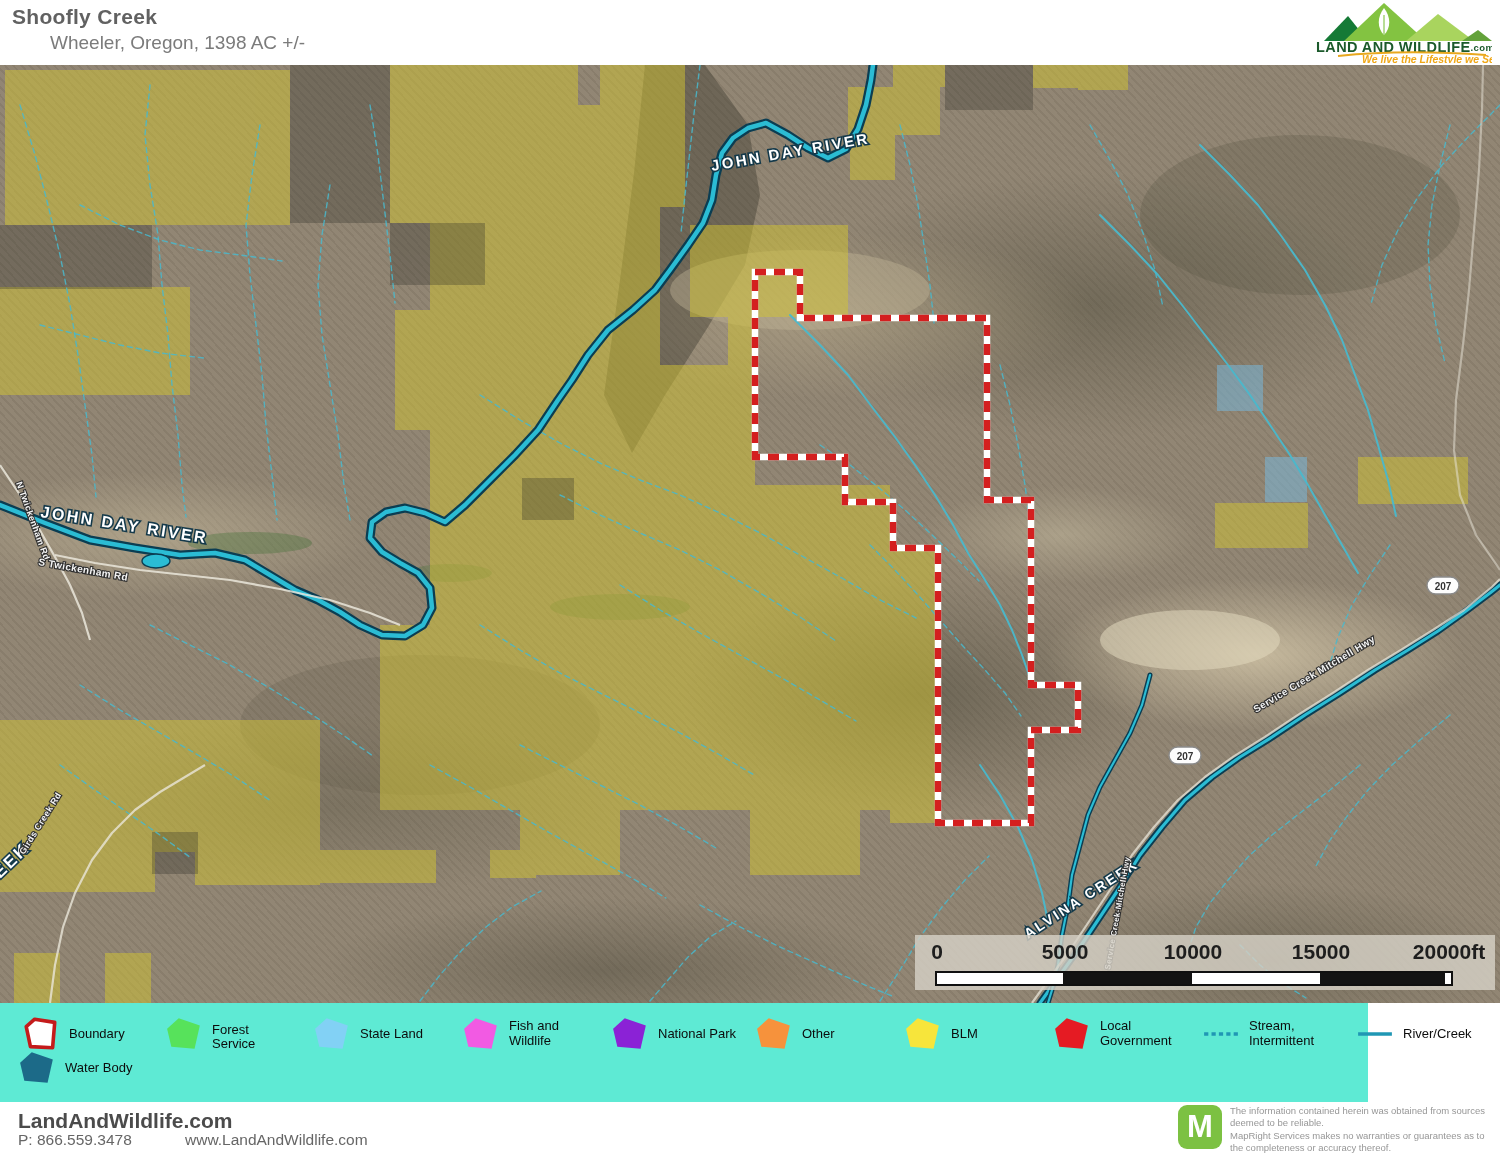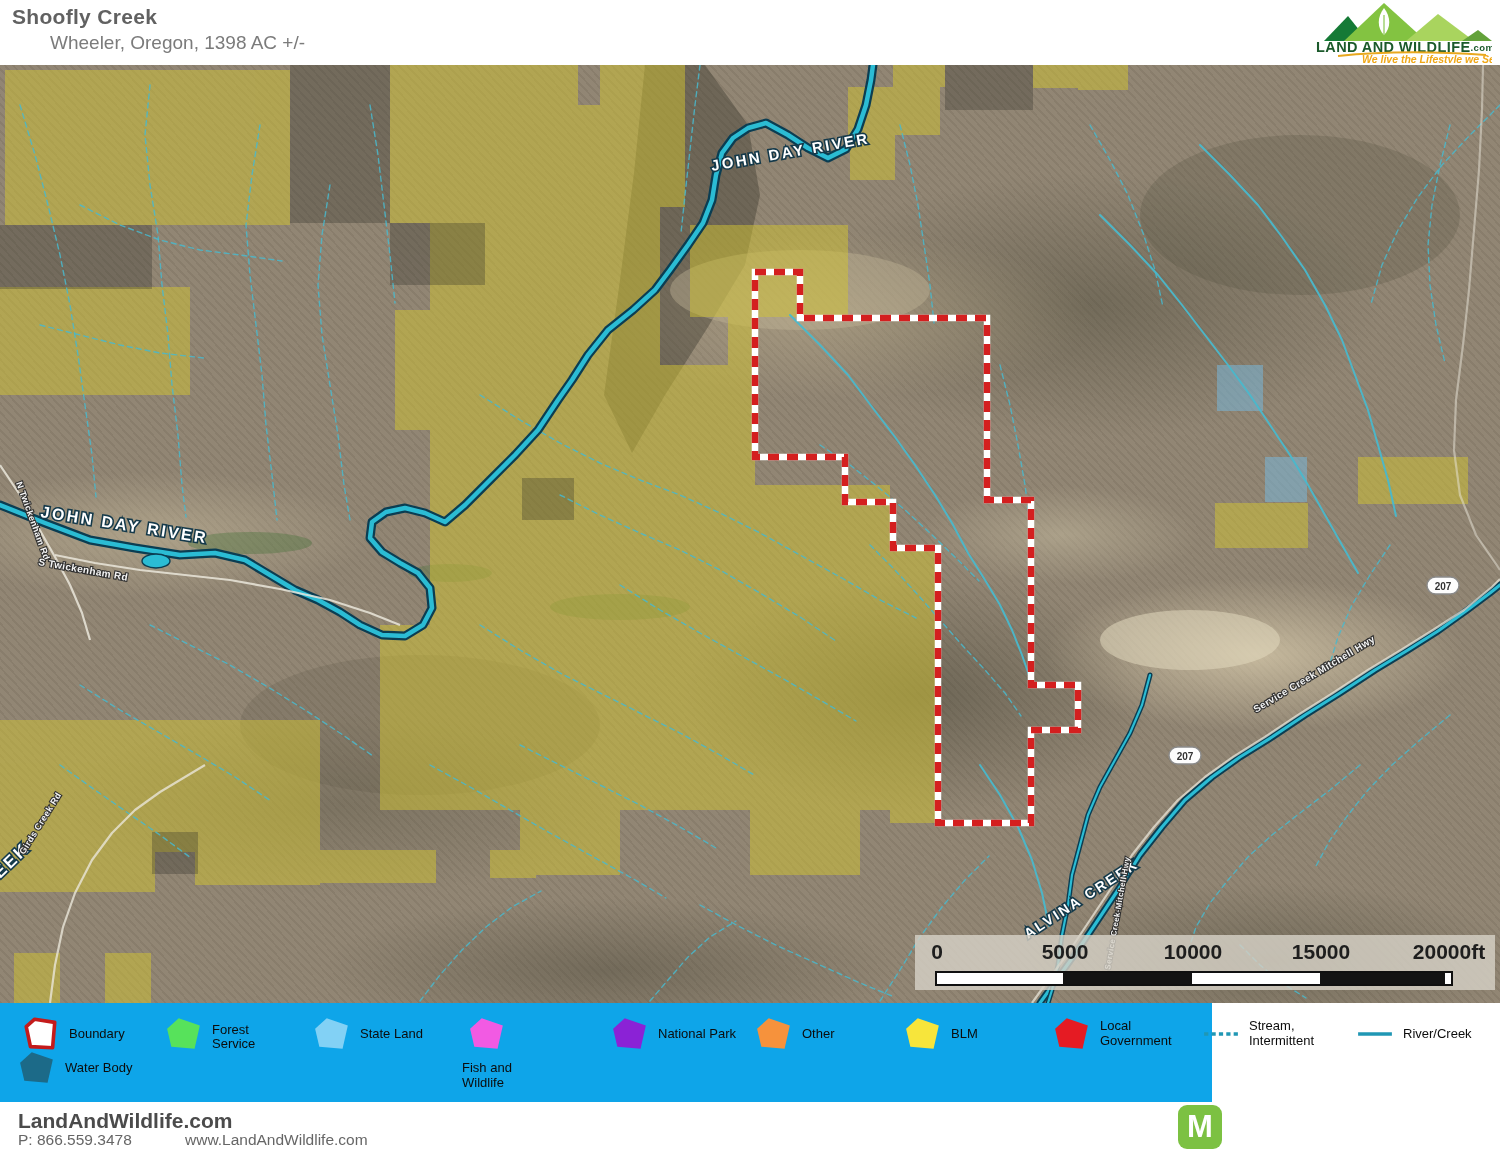--- a/index.html
+++ b/index.html
@@ -29,21 +29,21 @@
           stroke:#14394a;stroke-width:3.2px;paint-order:stroke;letter-spacing:2.5px;}
   .rlabel{font-family:"Liberation Sans",sans-serif;font-weight:bold;fill:#f4f4f4;
           stroke:#303030;stroke-width:2.2px;paint-order:stroke;letter-spacing:.4px;}
   
   .scalebar{position:absolute;left:915px;top:870px;width:580px;height:55px;
             background:rgba(214,209,198,.82);}
   .sb-num{position:absolute;top:5px;transform:translateX(-50%);font-size:21px;font-weight:700;color:#1e1e1e;}
   .sb-bar{position:absolute;left:20px;top:36px;width:514px;height:11px;border:2px solid #101010;
           background:linear-gradient(90deg,#fff 0 24.6%,#131313 24.6% 49.6%,#fff 49.6% 74.6%,#131313 74.6% 98.8%,#fff 98.8%);}
   
-  .legend{position:absolute;top:1003px;left:0;width:1212px;height:99px;background:#0ea5e9;}
+  .legend{position:absolute;top:1003px;left:0;width:1368px;height:99px;background:#5eead4;}
   .leg-item{position:absolute;top:13px;display:flex;align-items:center;gap:9px;}
   .leg-item.row2{top:47px;}
   .leg-item svg{width:38px;height:36px;flex:none;}
   .leg-label{font-size:13px;color:#0c0c0c;line-height:1.12;white-space:pre-line;}
   
   .footer{position:absolute;top:1102px;left:0;width:1500px;height:57px;background:#fff;}
   .brand{position:absolute;left:18px;top:7px;font-size:21px;font-weight:bold;color:#4b4b4b;text-align:right;}
   .f-item{position:absolute;top:29px;font-size:15.5px;color:#666;}
   .f-phone{left:18px;} .f-url{left:185px;text-align:center;} .f-office{left:425px;}
   .mr-box{position:absolute;left:1178px;top:3px;width:44px;height:44px;background:#7cc142;border-radius:9px;
@@ -233,21 +233,21 @@
         </svg>
         <span class="leg-label">Forest
 Service</span>
       </div>
       <div class="leg-item" style="left: 313px;">
         <svg viewBox="0 0 36 34">
           <polygon points="13,2 33,9 28,31 6,29 2,12" fill="#82d1f5"></polygon>
         </svg>
         <span class="leg-label">State Land</span>
       </div>
-      <div class="leg-item" style="left: 462px; flex-direction: column;">
+      <div class="leg-item" style="left: 462px;">
         <svg viewBox="0 0 36 34">
           <polygon points="13,2 33,9 28,31 6,29 2,12" fill="#f25ae3"></polygon>
         </svg>
         <span class="leg-label">Fish and
 Wildlife</span>
       </div>
       <div class="leg-item" style="left: 611px;">
         <svg viewBox="0 0 36 34">
           <polygon points="13,2 33,9 28,31 6,29 2,12" fill="#8b22d6"></polygon>
         </svg>
@@ -291,15 +291,16 @@
         </svg>
         <span class="leg-label">Water Body</span>
       </div>
     </div>
 
   <div class="footer">
     <div class="brand">LandAndWildlife.com</div>
     <div class="f-item f-phone">P: 866.559.3478</div>
     <div class="f-item f-url">www.LandAndWildlife.com</div>
     <div class="mr-box">M</div>
+    <div class="mr-text"><span>The information contained herein was obtained from sources deemed to be reliable.</span><br><span>  MapRight Services makes no warranties or guarantees as to the completeness or accuracy thereof.</span></div>
   </div>
 
 </div>
 
 </body></html>

